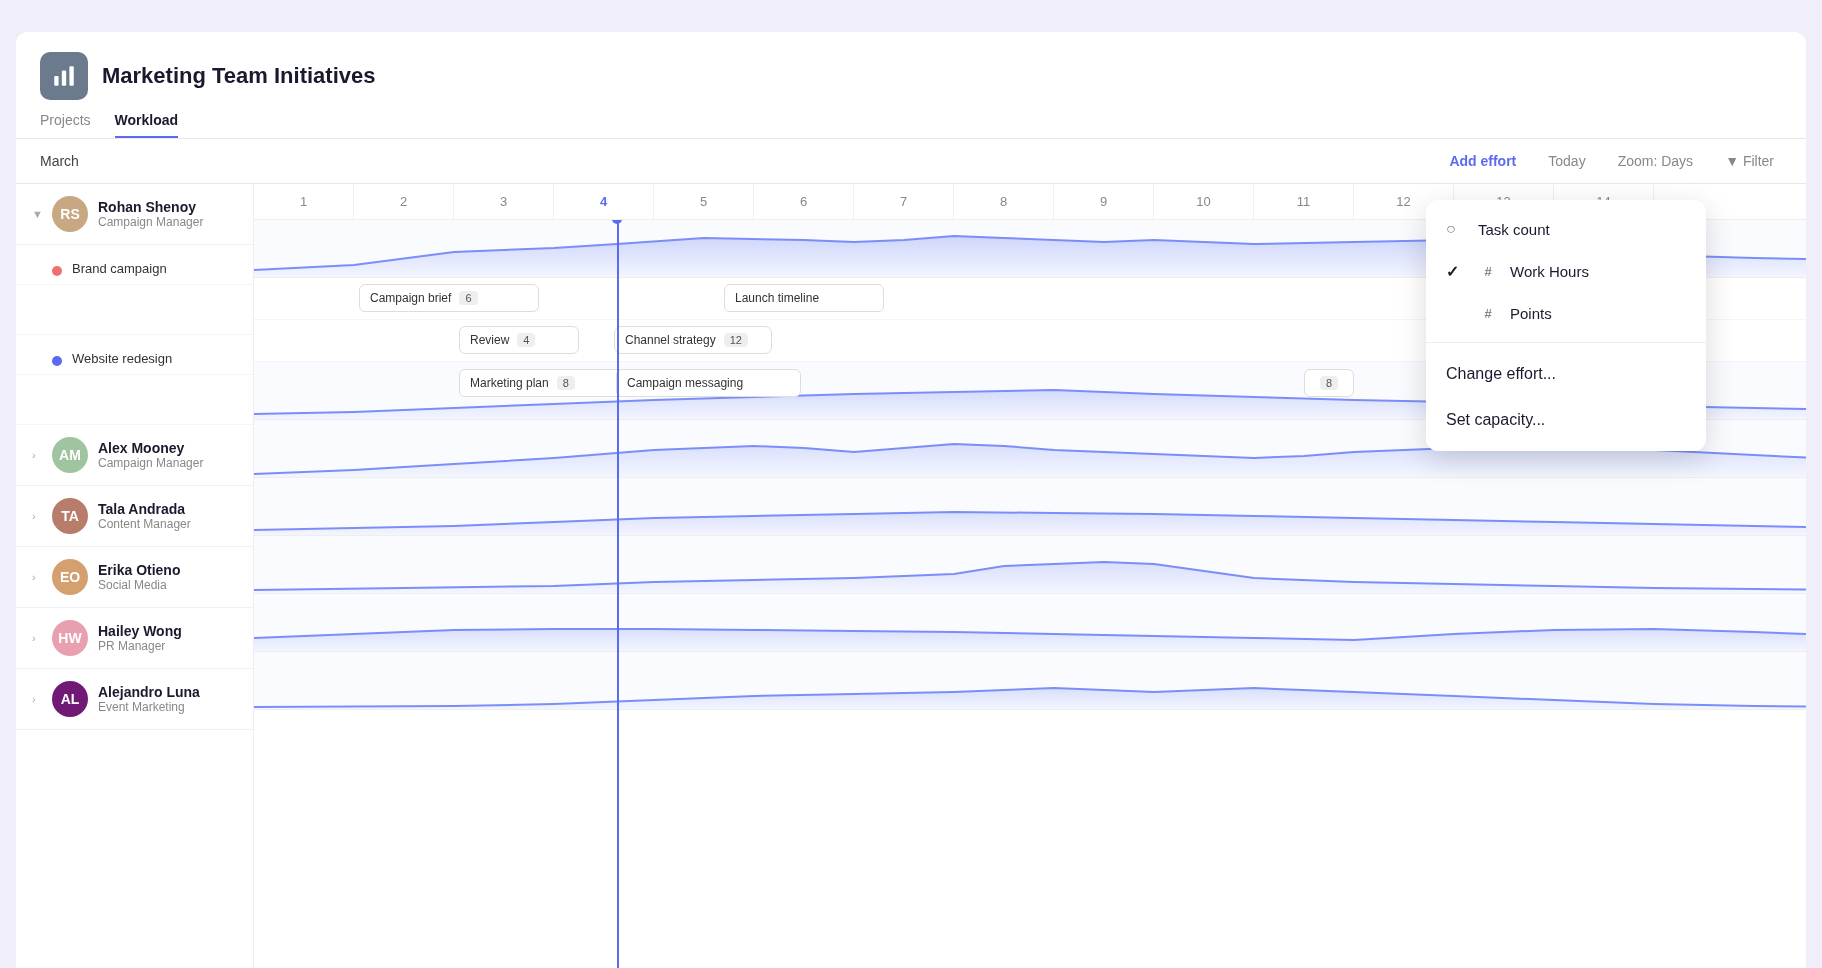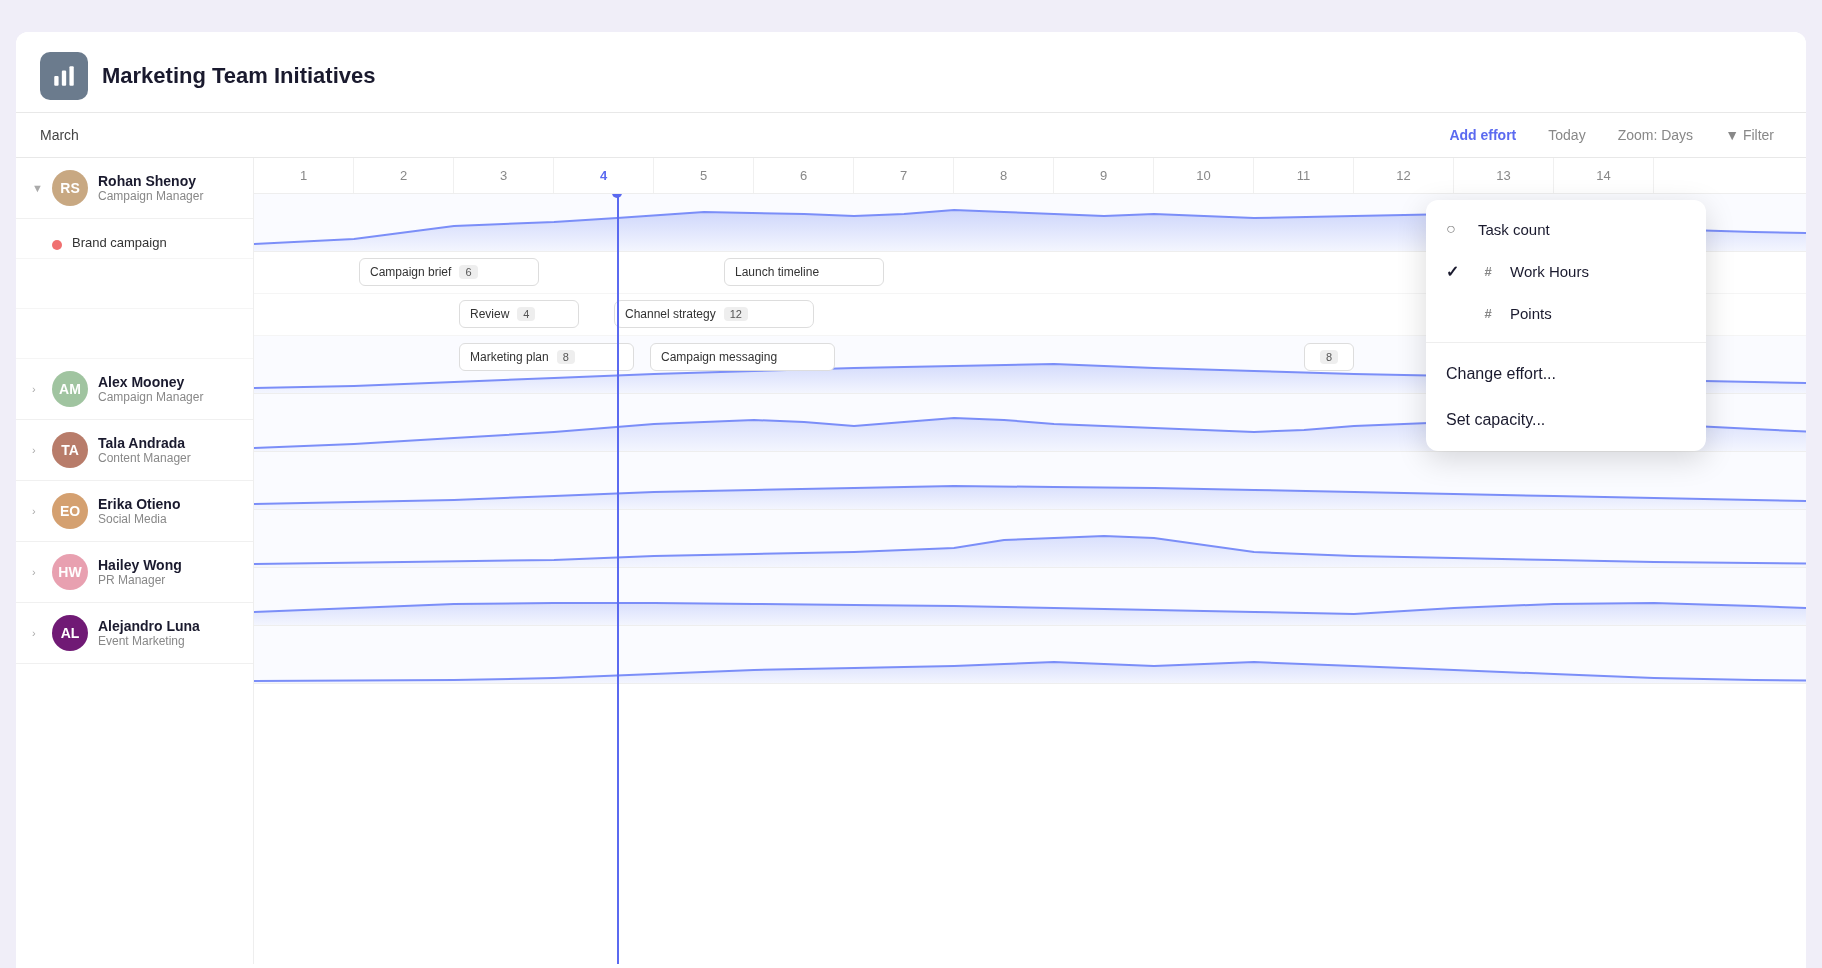--- a/index.html
+++ b/index.html
@@ -289,20 +289,24 @@
     <div class="header-top">
       <div class="app-icon">
         <svg width="26" height="26" viewBox="0 0 24 24" fill="white">
             <rect x="3" y="12" width="4" height="9" rx="1"></rect>
             <rect x="10" y="7" width="4" height="14" rx="1"></rect>
             <rect x="17" y="3" width="4" height="18" rx="1"></rect>
           </svg>
       </div>
       <span class="app-title">Marketing Team Initiatives</span>
     </div>
+    <div class="tabs">
+      <div class="tab">Projects</div>
+      <div class="tab active">Workload</div>
+    </div>
   </div>
   <div class="divider"></div>
 
   <div class="toolbar">
     <span class="toolbar-month">March</span>
     <button class="toolbar-btn active">Add effort</button>
     <button class="toolbar-btn">Today</button>
     <button class="toolbar-btn">Zoom: Days</button>
     <button class="toolbar-btn">
       <span>▼ </span><span>Filter</span>
@@ -321,20 +325,24 @@
           <div class="name">Rohan Shenoy</div>
           <div class="role">Campaign Manager</div>
         </div>
       </div>
 
       <div class="project-row">
         <div class="project-dot" style="background:#f07070;"></div>
         <span class="project-name">Brand campaign</span>
       </div>
       <div style="height:50px; border-bottom:1px solid #f5f5f5;"></div>
+      <div class="project-row">
+        <div class="project-dot" style="background:#5b6af0;"></div>
+        <span class="project-name">Website redesign</span>
+      </div>
       <div style="height:50px; border-bottom:1px solid #f5f5f5;"></div>
 
       <div class="person-row">
         <span class="chevron">›</span>
         <div class="avatar" style="background:#a0c4a0; color:#fff;">AM</div>
         <div class="person-info">
           <div class="name">Alex Mooney</div>
           <div class="role">Campaign Manager</div>
         </div>
       </div>
@@ -424,21 +432,21 @@
         </div>
       </div>
 
       <div style="position:relative; height:42px; border-bottom:1px solid #f5f5f5; background:#fff;">
 
         <div class="task-pill" style="left:205px; width:120px;">
           <span>Review</span>
           <span class="task-count">4</span>
         </div>
 
-        <div class="task-pill" style="left:360px; width:200px;border-radius:7px;">
+        <div class="task-pill" style="left:360px; width:158px;border-radius:7px;">
           <span>Channel strategy</span>
           <span class="task-count">12</span>
         </div>
       </div>
 
       <div style="position:relative; height:58px; border-bottom:1px solid #eee; background:#fafbff; overflow:hidden;">
         <svg width="1600" height="58" style="position:absolute;top:0;left:0;">
           <defs>
             <linearGradient id="grad2" x1="0" y1="0" x2="0" y2="1">
               <stop offset="0%" stop-color="#8b9ef5" stop-opacity="0.35"></stop>
@@ -447,21 +455,21 @@
           </defs>
           <path d="M0,52 L100,50 L200,46 L300,42 L400,38 L500,35 L600,32 L700,30 L800,28 L900,32 L1000,35 L1100,38 L1200,40 L1300,42 L1400,44 L1500,46 L1600,48 L1600,58 L0,58 Z" fill="url(#grad2)"></path>
           <path d="M0,52 L100,50 L200,46 L300,42 L400,38 L500,35 L600,32 L700,30 L800,28 L900,32 L1000,35 L1100,38 L1200,40 L1300,42 L1400,44 L1500,46 L1600,48" fill="none" stroke="#7b8ef8" stroke-width="2"></path>
         </svg>
 
         <div class="task-pill" style="left:205px; width:175px; top:7px; z-index:2;">
           <span>Marketing plan</span>
           <span class="task-count">8</span>
         </div>
 
-        <div class="task-pill" style="left:362px; width:185px; top:7px; z-index:2;margin-left:34px;">
+        <div class="task-pill" style="left:362px; width:185px; top:7px; z-index:2;">
           <span>Campaign messaging</span>
         </div>
 
         <div class="task-pill" style="left:1050px; width:50px; top:7px; z-index:2; justify-content:center;">
           <span class="task-count">8</span>
         </div>
       </div>
 
       <div style="position:relative; height:58px; border-bottom:1px solid #eee; background:#fafbff; overflow:hidden;">
         <svg width="1600" height="58" style="position:absolute;top:0;left:0;">

